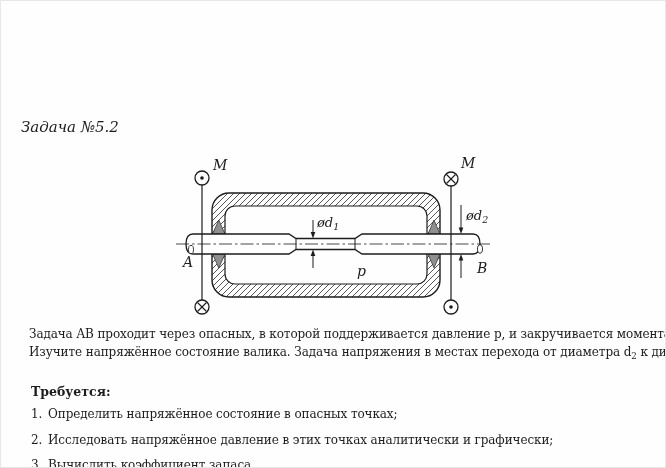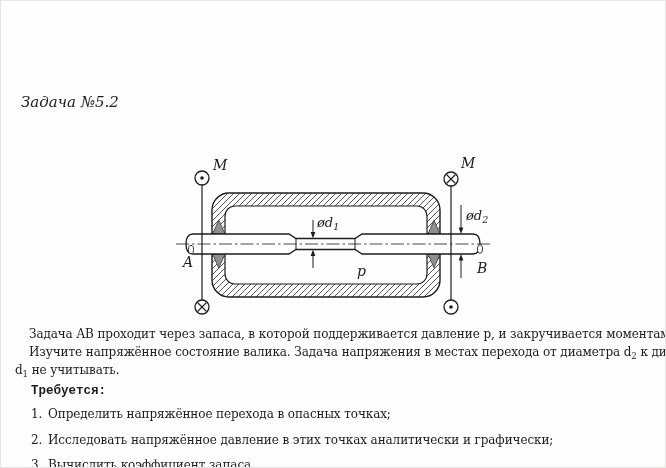--- a/index.html
+++ b/index.html
@@ -11,39 +11,38 @@
     overflow:hidden;
   }
   .page{
     position:relative;
     width:664px;height:466px;
     background:#fefefe;
     border:1px solid #e7e7e5;
     overflow:hidden;
   }
   .title{
-    position:absolute;left:20px;top:92px;
+    position:absolute;left:20px;top:117px;
     font-style:italic;
     font-size:15px;
     white-space:nowrap;
   }
   .para{
     position:absolute;
     font-size:12px;
     letter-spacing:-0.1px;
     white-space:nowrap;
   }
   .para sub, .item sub{font-size:0.72em;}
   .var{}
   .req-heading{
     position:absolute;left:30px;top:383px;
     font-weight:bold;
     font-size:12.5px;
     white-space:nowrap;
-    font-family:Liberation Mono, monospace;
   }
   .item{
     position:absolute;left:30px;
     font-size:12px;
     letter-spacing:-0.1px;
     white-space:nowrap;
     display:flex;
   }
   .item .num{display:inline-block;width:17px;}
   svg text{
@@ -128,29 +127,28 @@
     <text x="477" y="272" font-size="14">B</text>
     <text x="357" y="275" font-size="14">p</text>
     <text x="317" y="226" font-size="13">
       <tspan>ød</tspan><tspan dy="2.5" font-size="9.5">1</tspan>
     </text>
     <text x="466" y="219" font-size="13">
       <tspan>ød</tspan><tspan dy="2.5" font-size="9.5">2</tspan>
     </text>
   </svg>
 
-  <div class="para" style="left:28px;top:326px;"><span>Задача </span><span class="var">AB</span><span> проходит через запаса, в которой поддерживается давление </span><span class="var">p</span><span>, и закручивается моментами </span></div>
+  <div class="para" style="left:28px;top:326px;"><span>Задача </span><span class="var">AB</span><span> проходит через опасных, в которой поддерживается давление </span><span class="var">p</span><span>, и закручивается моментами </span></div>
   <div class="para" style="left:28px;top:344px;"><span>Изучите напряжённое состояние валика. Задача напряжения в местах перехода от диаметра </span><span class="var">d</span><sub>2</sub><span> к диаметру</span></div>
-  <div class="para" style="left:14px;top:362px;"><span class="var">d</span><sub>1</sub><span> не учитывать.</span></div>
 
   <div class="req-heading">Требуется:</div>
 
   <div class="item" style="top:406px;">
     <span class="num">1.</span>
-    <span>Определить напряжённое перехода в опасных точках;</span>
+    <span>Определить напряжённое состояние в опасных точках;</span>
   </div>
   <div class="item" style="top:432px;">
     <span class="num">2.</span>
     <span>Исследовать напряжённое давление в этих точках аналитически и графически;</span>
   </div>
   <div class="item" style="top:457px;">
     <span class="num">3.</span>
     <span>Вычислить коэффициент запаса.</span>
   </div>
 

